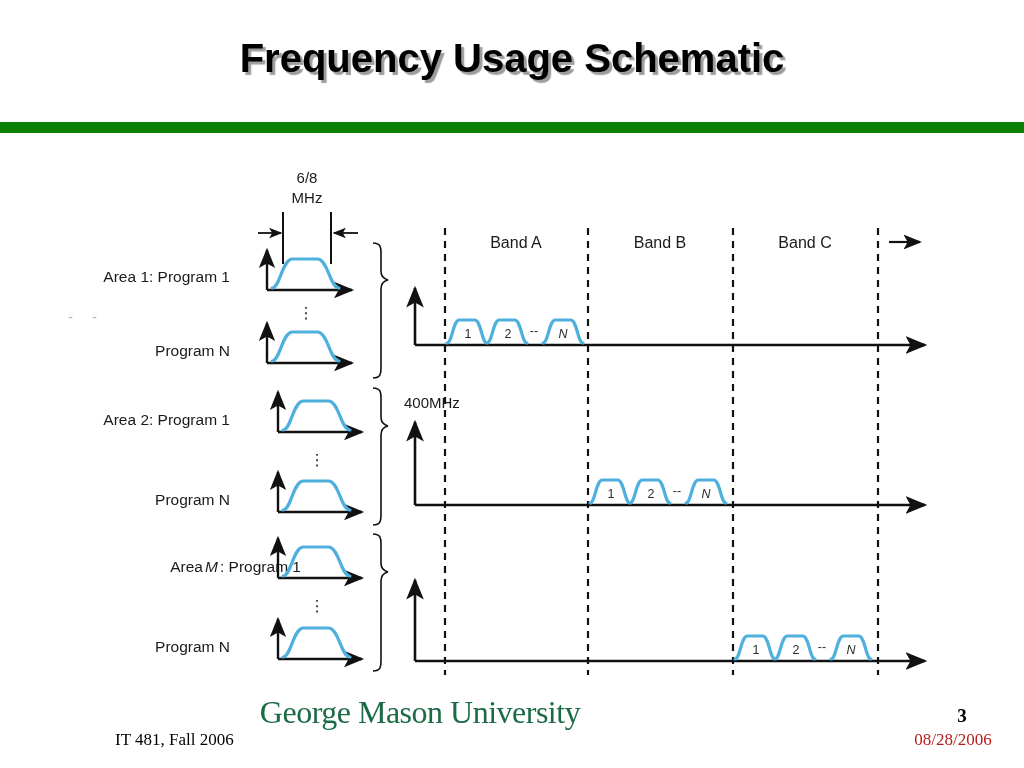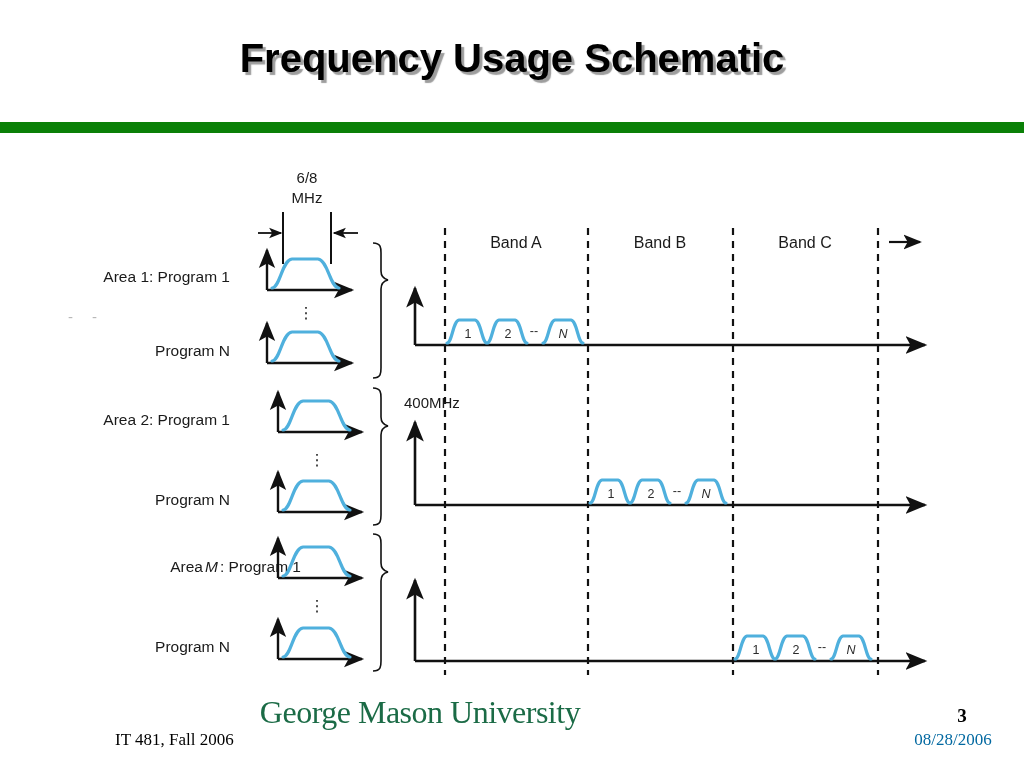--- a/index.html
+++ b/index.html
@@ -51,21 +51,21 @@
   .footer-pageno{
     position:absolute;left:942px;top:705px;width:40px;
     text-align:center;
     font-family:"Liberation Serif", serif;
     font-size:19px;color:#000;font-weight:bold;
   }
   .footer-date{
     position:absolute;left:888px;top:730px;width:130px;
     text-align:center;
     font-family:"Liberation Serif", serif;
-    font-size:17px;color:#0369a1;white-space:nowrap;
+    font-size:17px;color:#b91c1c;white-space:nowrap;
   }
 
   
   .lbl{font-family:"Liberation Sans", sans-serif;font-size:15.5px;fill:#1a1a1a;}
   .lbl-it{font-family:"Liberation Sans", sans-serif;font-size:15.5px;fill:#1a1a1a;font-style:italic;}
   .band{font-family:"Liberation Sans", sans-serif;font-size:16px;fill:#1a1a1a;}
   .mhz{font-family:"Liberation Sans", sans-serif;font-size:15px;fill:#1a1a1a;}
   .pls{font-family:"Liberation Sans", sans-serif;font-size:12.5px;fill:#2b2b2b;}
   .pls-it{font-family:"Liberation Sans", sans-serif;font-size:12.5px;fill:#2b2b2b;font-style:italic;}
   .faint{font-family:"Liberation Sans", sans-serif;font-size:15px;fill:#b8b8b8;}

